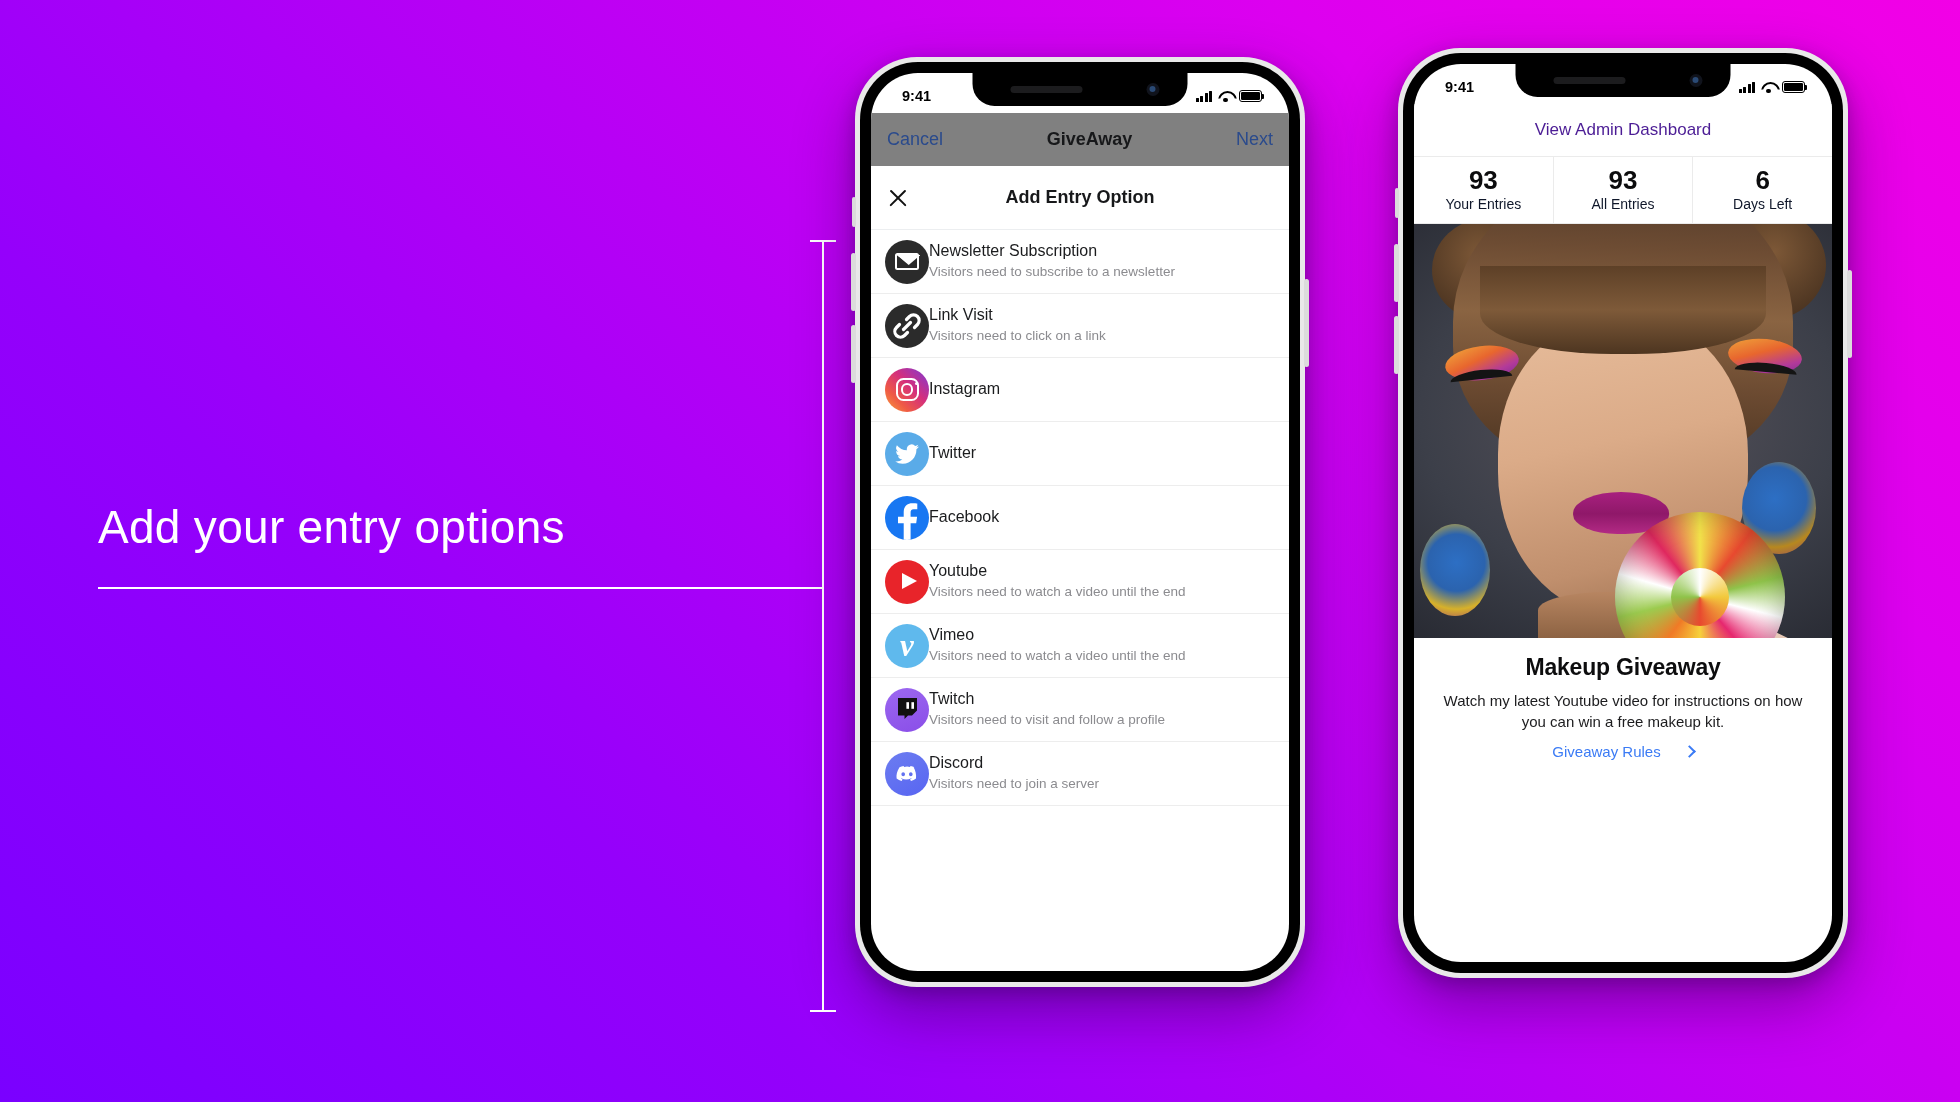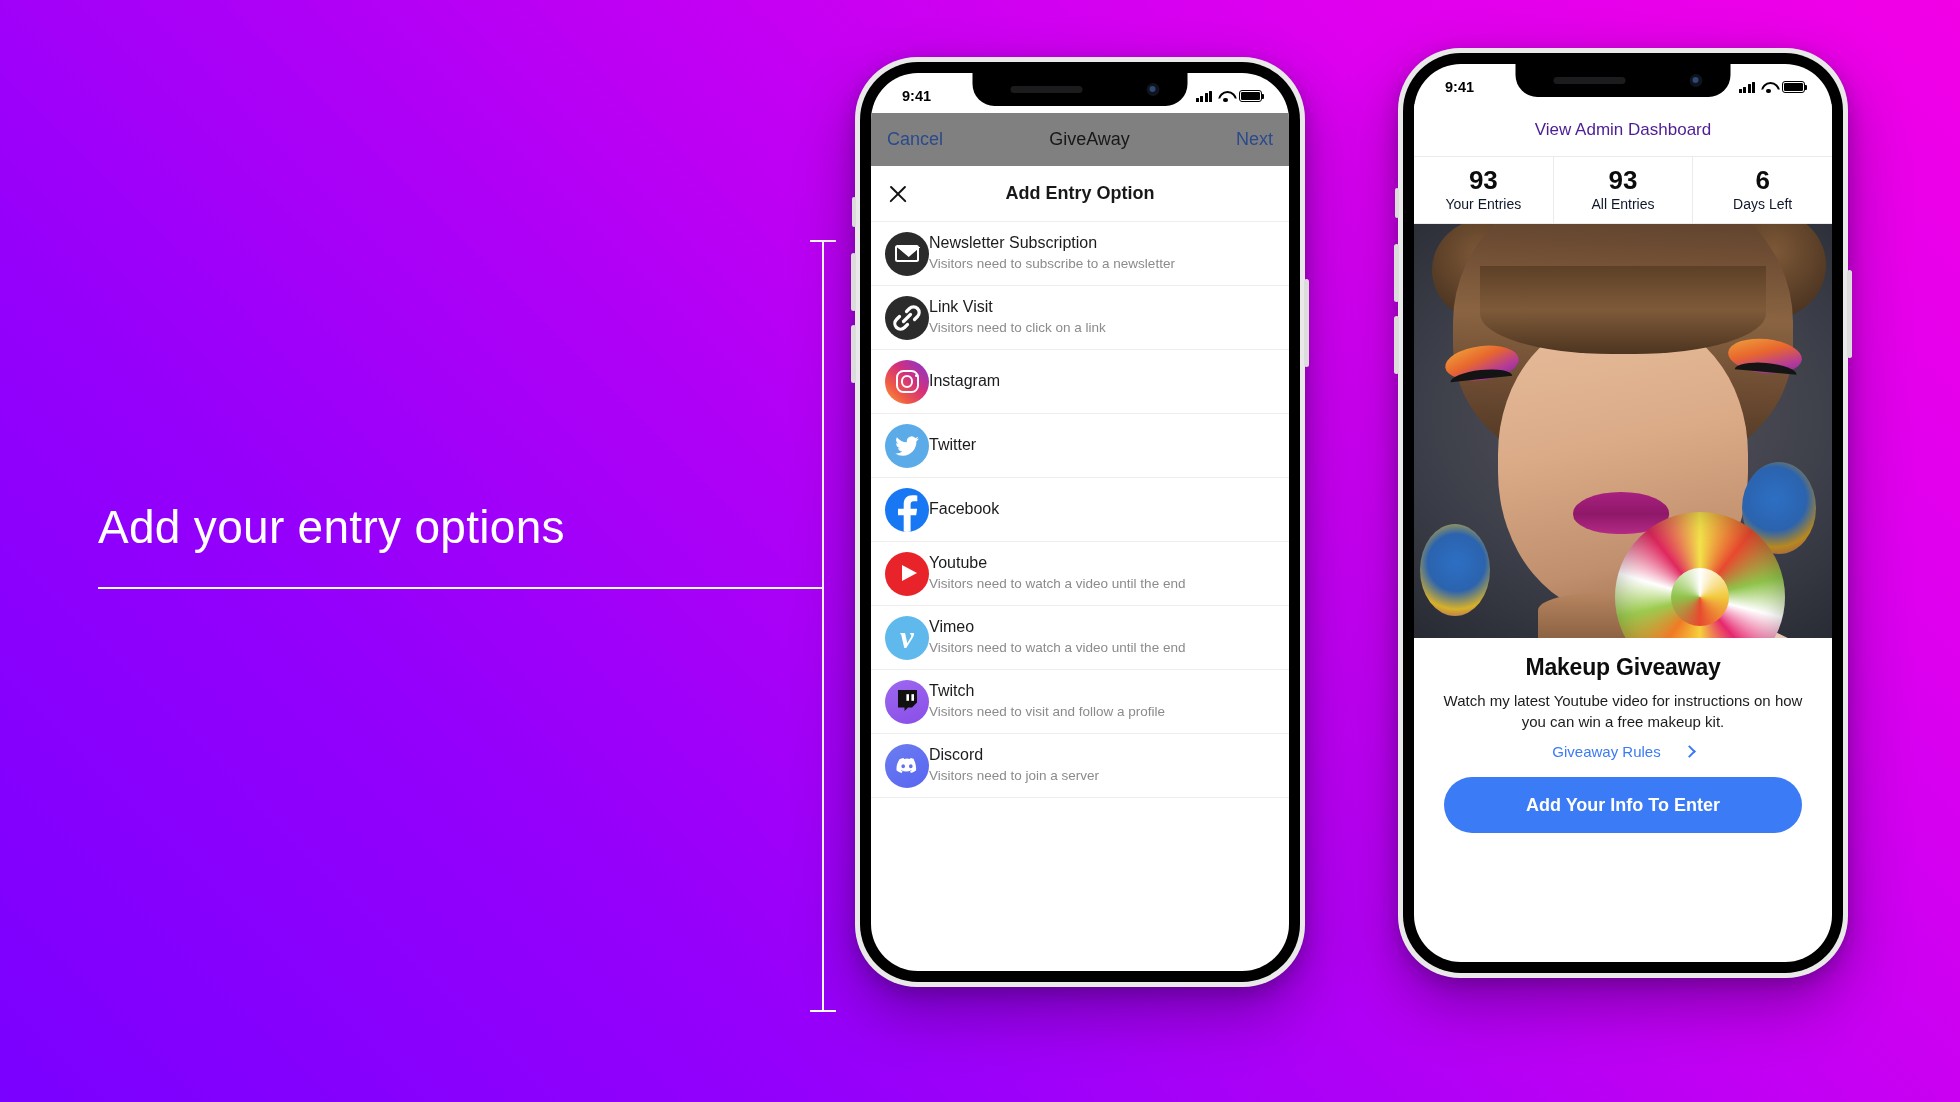--- a/index.html
+++ b/index.html
@@ -96,25 +96,25 @@
   .battery{ width:23px; height:11.5px; border:1.6px solid #000; border-radius:3px; position:relative; padding:1.2px; }
   .battery::after{ content:""; position:absolute; right:-3.4px; top:3px; width:2px; height:5px; background:#000; border-radius:0 1px 1px 0; }
   .battery span{ display:block; height:100%; width:100%; background:#000; border-radius:1.3px; }
 
   
   .navbar{
     height:53px; background:#808080; display:flex; align-items:center;
     justify-content:space-between; padding:0 16px;
   }
   .nav-side{ font-size:18px; color:#2a4a8c; }
-  .nav-title{ font-size:18px; font-weight:400; color:#17181a; }
+  .nav-title{ font-size:18px; font-weight:700; color:#17181a; }
 
   
   .sheet-head{
-    height:56px; display:flex; align-items:center; padding:0 16px;
+    height:64px; display:flex; align-items:center; padding:0 16px;
     border-bottom:1px solid #eceef0; background:#fff; position:relative;
   }
   .x-icon{ width:22px; height:22px; position:relative; }
   .x-icon::before,.x-icon::after{
     content:""; position:absolute; left:0; top:10px; width:22px; height:2.4px;
     background:#111; border-radius:1px;
   }
   .x-icon::before{ transform:rotate(45deg); }
   .x-icon::after{ transform:rotate(-45deg); }
   .sheet-title{
@@ -518,18 +518,17 @@
         <div class="lolli"></div>
       </div>
 
       <div class="card">
         <h2>Makeup Giveaway</h2>
         <p>Watch my latest Youtube video for instructions on how you can win a free makeup kit.</p>
         <div class="rules">
           <span>Giveaway Rules</span>
           <span class="chev"></span>
         </div>
-        <div class="cta">Add Your Info To Enter</div>
       </div>
 
     </div>
   </div>
 </div>
 
 </body></html>

